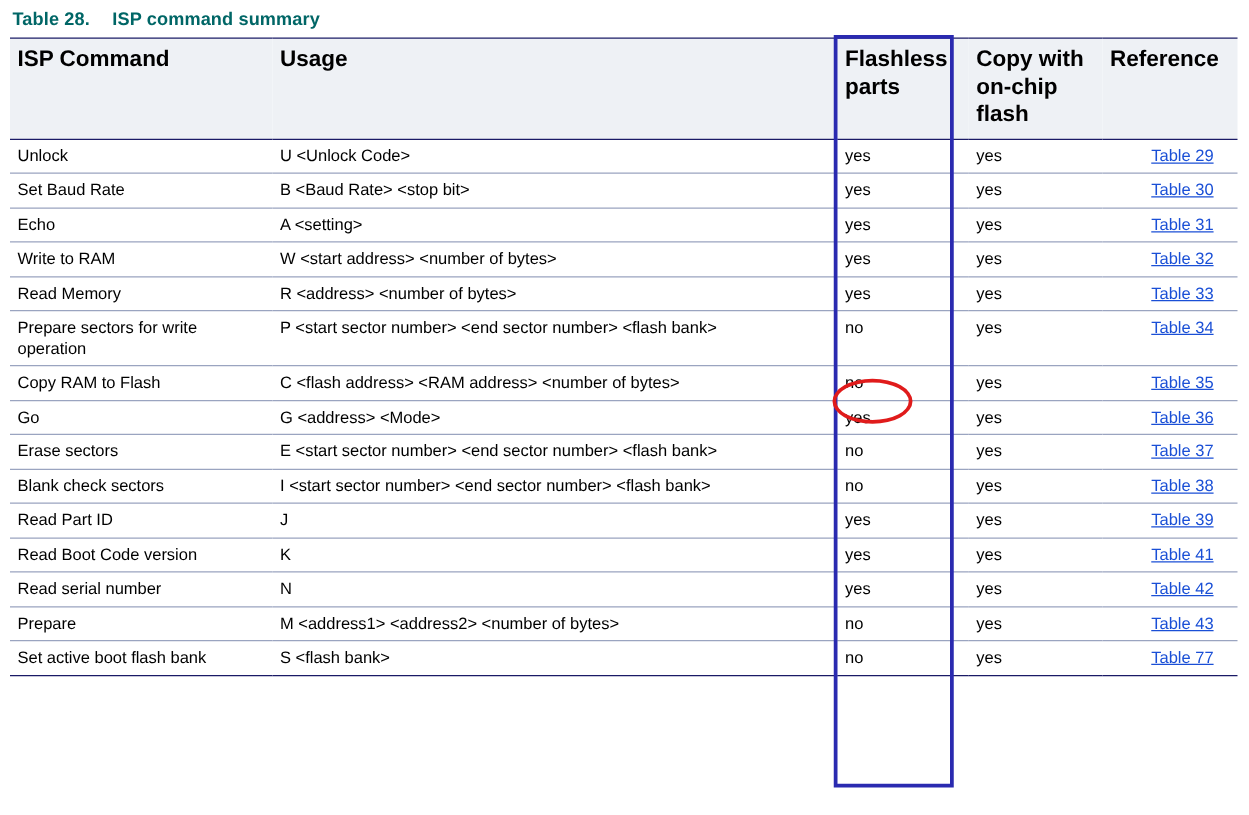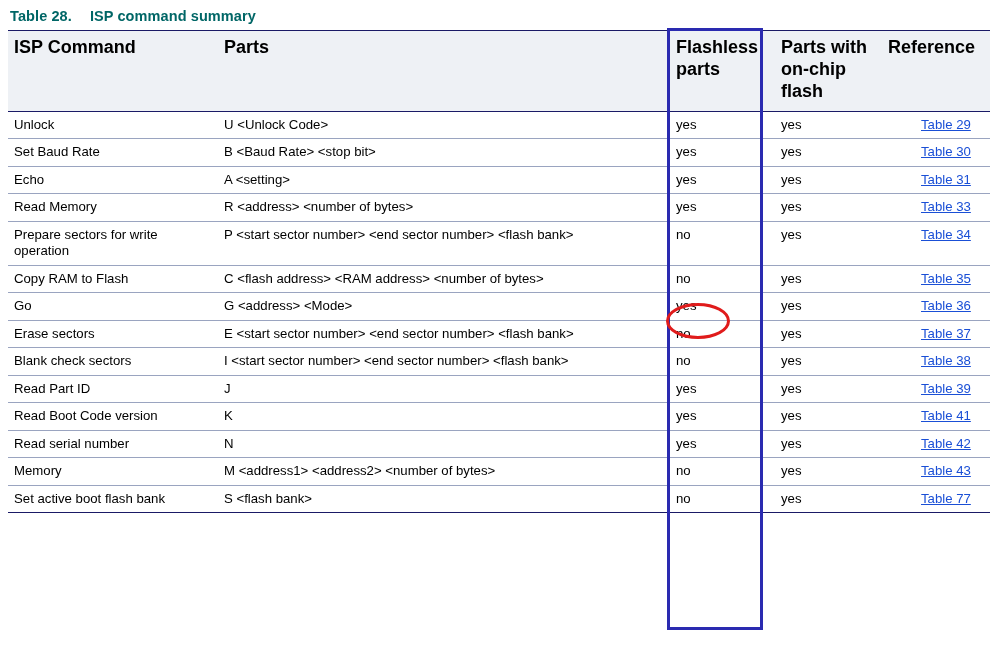--- a/index.html
+++ b/index.html
@@ -107,23 +107,23 @@
     <colgroup>
       <col class="c1">
         <col class="c2">
         <col class="c3">
         <col class="c4">
         <col class="c5">
     </colgroup>
     <thead>
       <tr>
         <th>ISP Command</th>
-        <th>Parts</th>
+        <th>Usage</th>
         <th>Flashless parts</th>
-        <th>Parts with on-chip flash</th>
+        <th>Copy with on-chip flash</th>
         <th>Reference</th>
       </tr>
     </thead>
     <tbody>
       <tr>
         <td>Unlock</td>
         <td>U &lt;Unlock Code&gt;</td>
         <td>yes</td>
         <td>yes</td>
         <td><span class="ref-link">Table 29</span></td>
@@ -136,20 +136,27 @@
         <td><span class="ref-link">Table 30</span></td>
       </tr>
       <tr>
         <td>Echo</td>
         <td>A &lt;setting&gt;</td>
         <td>yes</td>
         <td>yes</td>
         <td><span class="ref-link">Table 31</span></td>
       </tr>
       <tr>
+        <td>Write to RAM</td>
+        <td>W &lt;start address&gt; &lt;number of bytes&gt;</td>
+        <td>yes</td>
+        <td>yes</td>
+        <td><span class="ref-link">Table 32</span></td>
+      </tr>
+      <tr>
         <td>Read Memory</td>
         <td>R &lt;address&gt; &lt;number of bytes&gt;</td>
         <td>yes</td>
         <td>yes</td>
         <td><span class="ref-link">Table 33</span></td>
       </tr>
       <tr>
         <td>Prepare sectors for write operation</td>
         <td>P &lt;start sector number&gt; &lt;end sector number&gt; &lt;flash bank&gt;</td>
         <td>no</td>
@@ -199,21 +206,21 @@
         <td><span class="ref-link">Table 41</span></td>
       </tr>
       <tr>
         <td>Read serial number</td>
         <td>N</td>
         <td>yes</td>
         <td>yes</td>
         <td><span class="ref-link">Table 42</span></td>
       </tr>
       <tr>
-        <td>Memory</td>
+        <td>Prepare</td>
         <td>M &lt;address1&gt; &lt;address2&gt; &lt;number of bytes&gt;</td>
         <td>no</td>
         <td>yes</td>
         <td><span class="ref-link">Table 43</span></td>
       </tr>
       <tr>
         <td>Set active boot flash bank</td>
         <td>S &lt;flash bank&gt;</td>
         <td>no</td>
         <td>yes</td>

